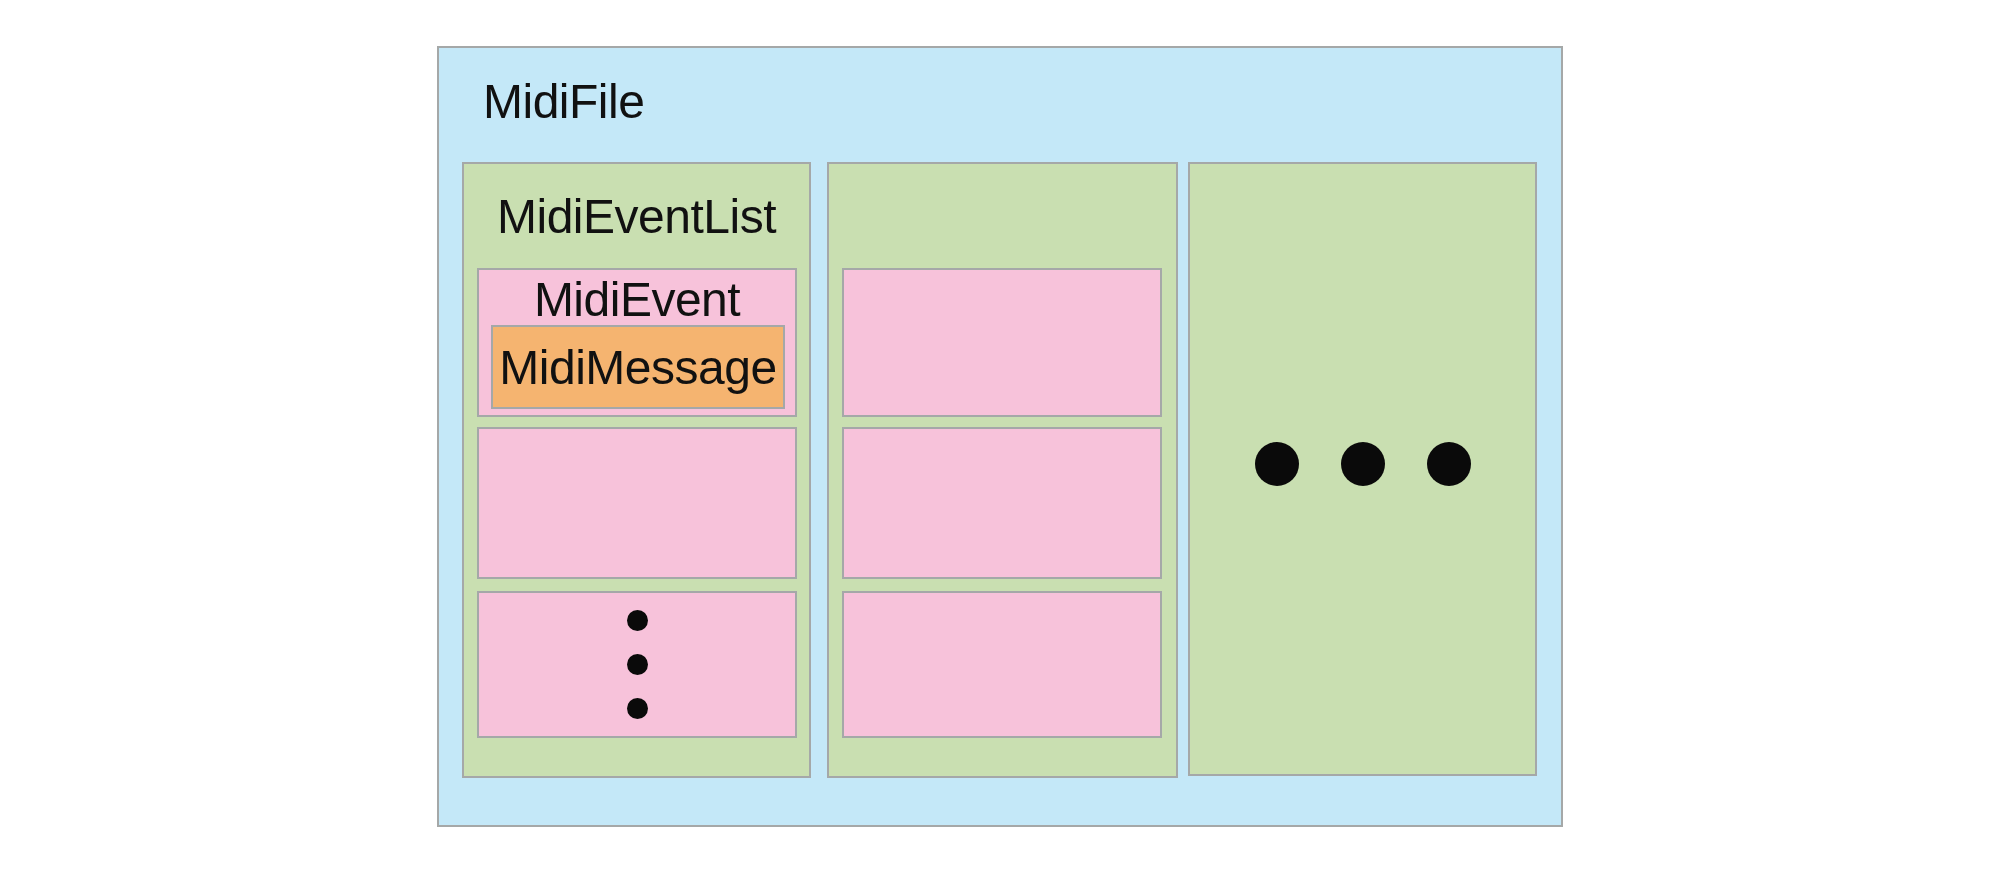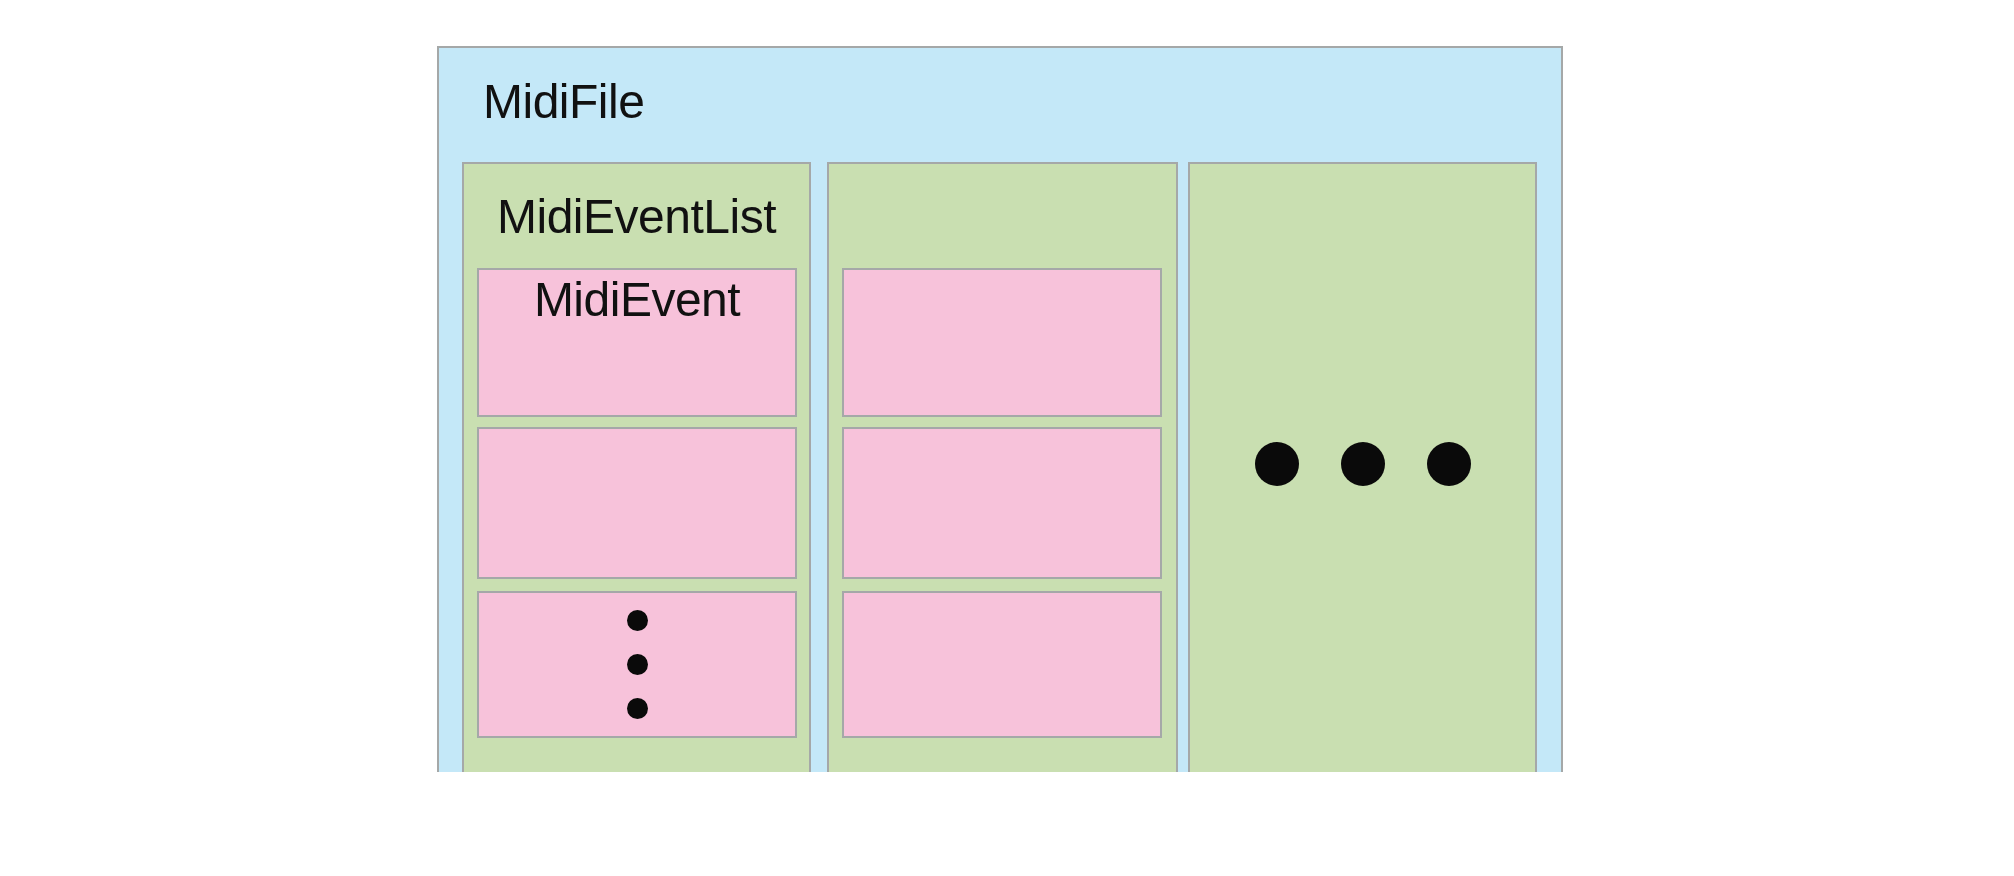--- a/index.html
+++ b/index.html
@@ -4,21 +4,21 @@
 <style>
   html, body {
     margin: 0;
     padding: 0;
     background: #ffffff;
     font-family: "Liberation Sans", "DejaVu Sans", sans-serif;
   }
   .canvas {
     position: relative;
     width: 2014px;
-    height: 772px;
+    height: 876px;
     background: var(--page-bg, #ffffff);
     overflow: hidden;
   }
   
   .midifile-box {
     position: absolute;
     left: 437px;
     top: 46px;
     width: 1126px;
     height: 781px;
@@ -148,20 +148,21 @@
 <div class="canvas">
   <div class="midifile-box">
 
     <div class="midifile-title">MidiFile</div>
 
     <div class="eventlist-col col-1">
       <div class="col-title">MidiEventList</div>
 
       <div class="event-box row-1">
         <div class="event-label">MidiEvent</div>
+        <div class="message-box">MidiMessage</div>
       </div>
 
       <div class="event-box row-2"></div>
 
       <div class="event-box row-3">
         <div class="vdots">
           <span class="dot"></span>
           <span class="dot"></span>
           <span class="dot"></span>
         </div>

